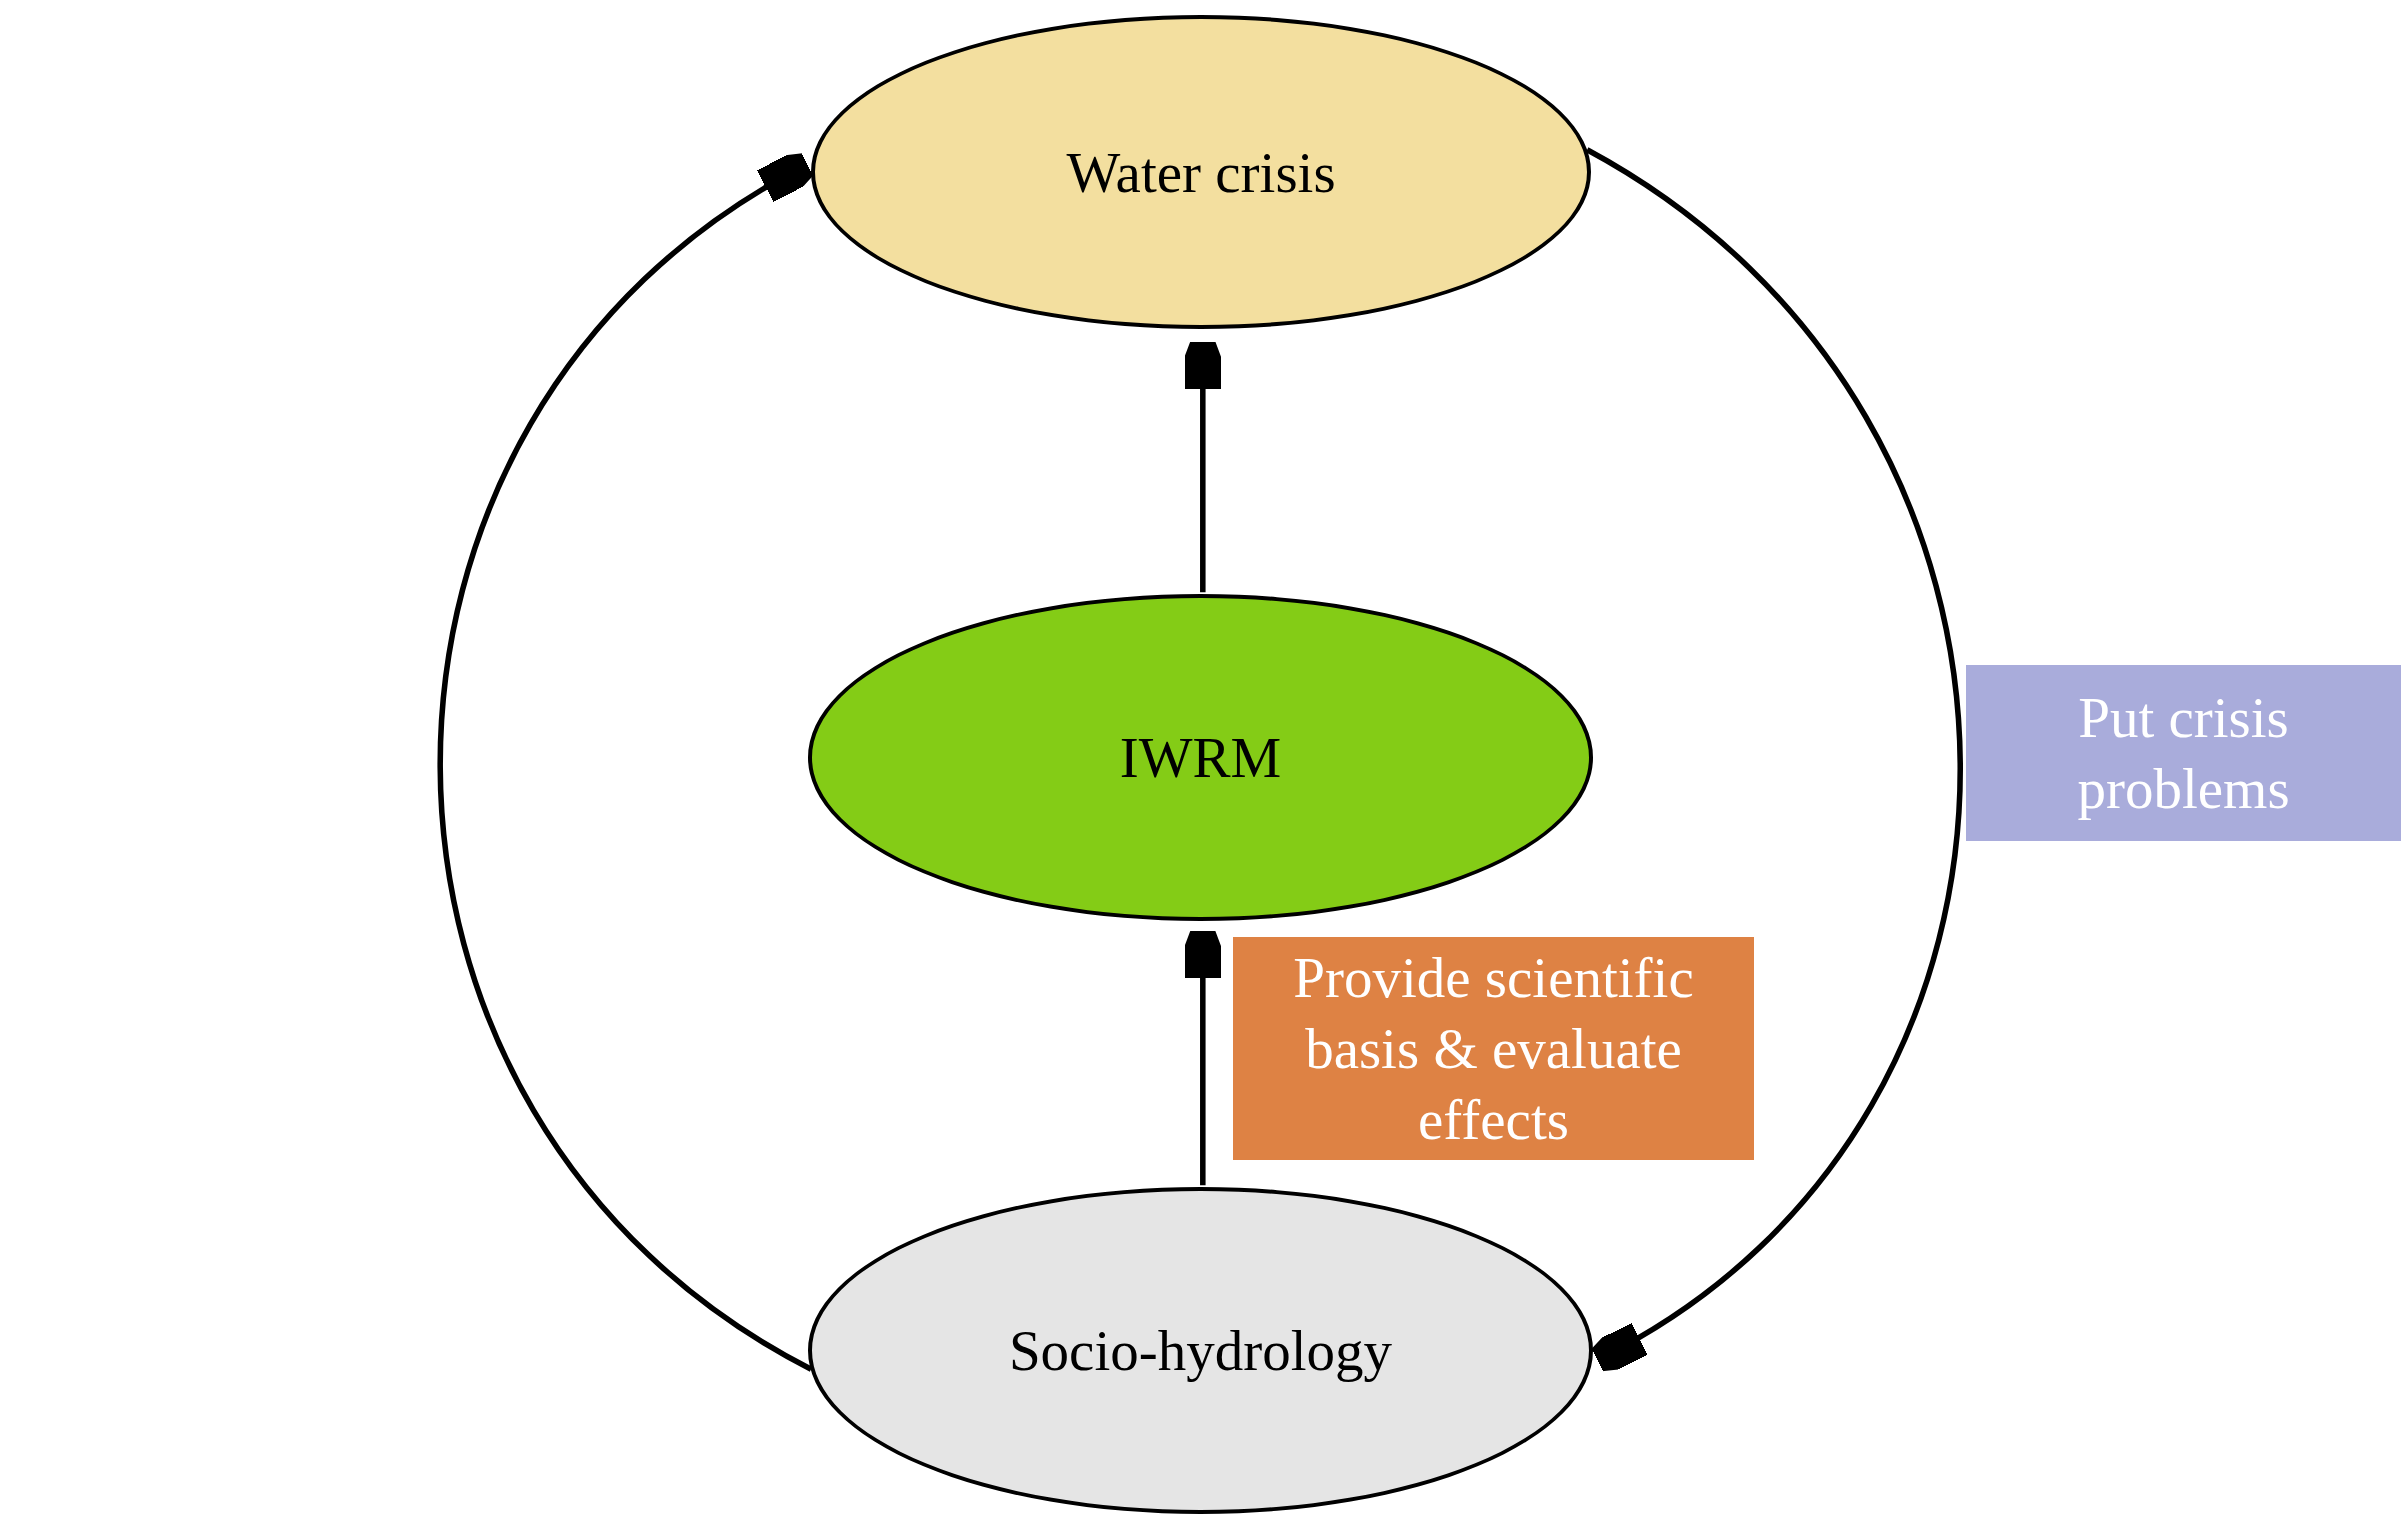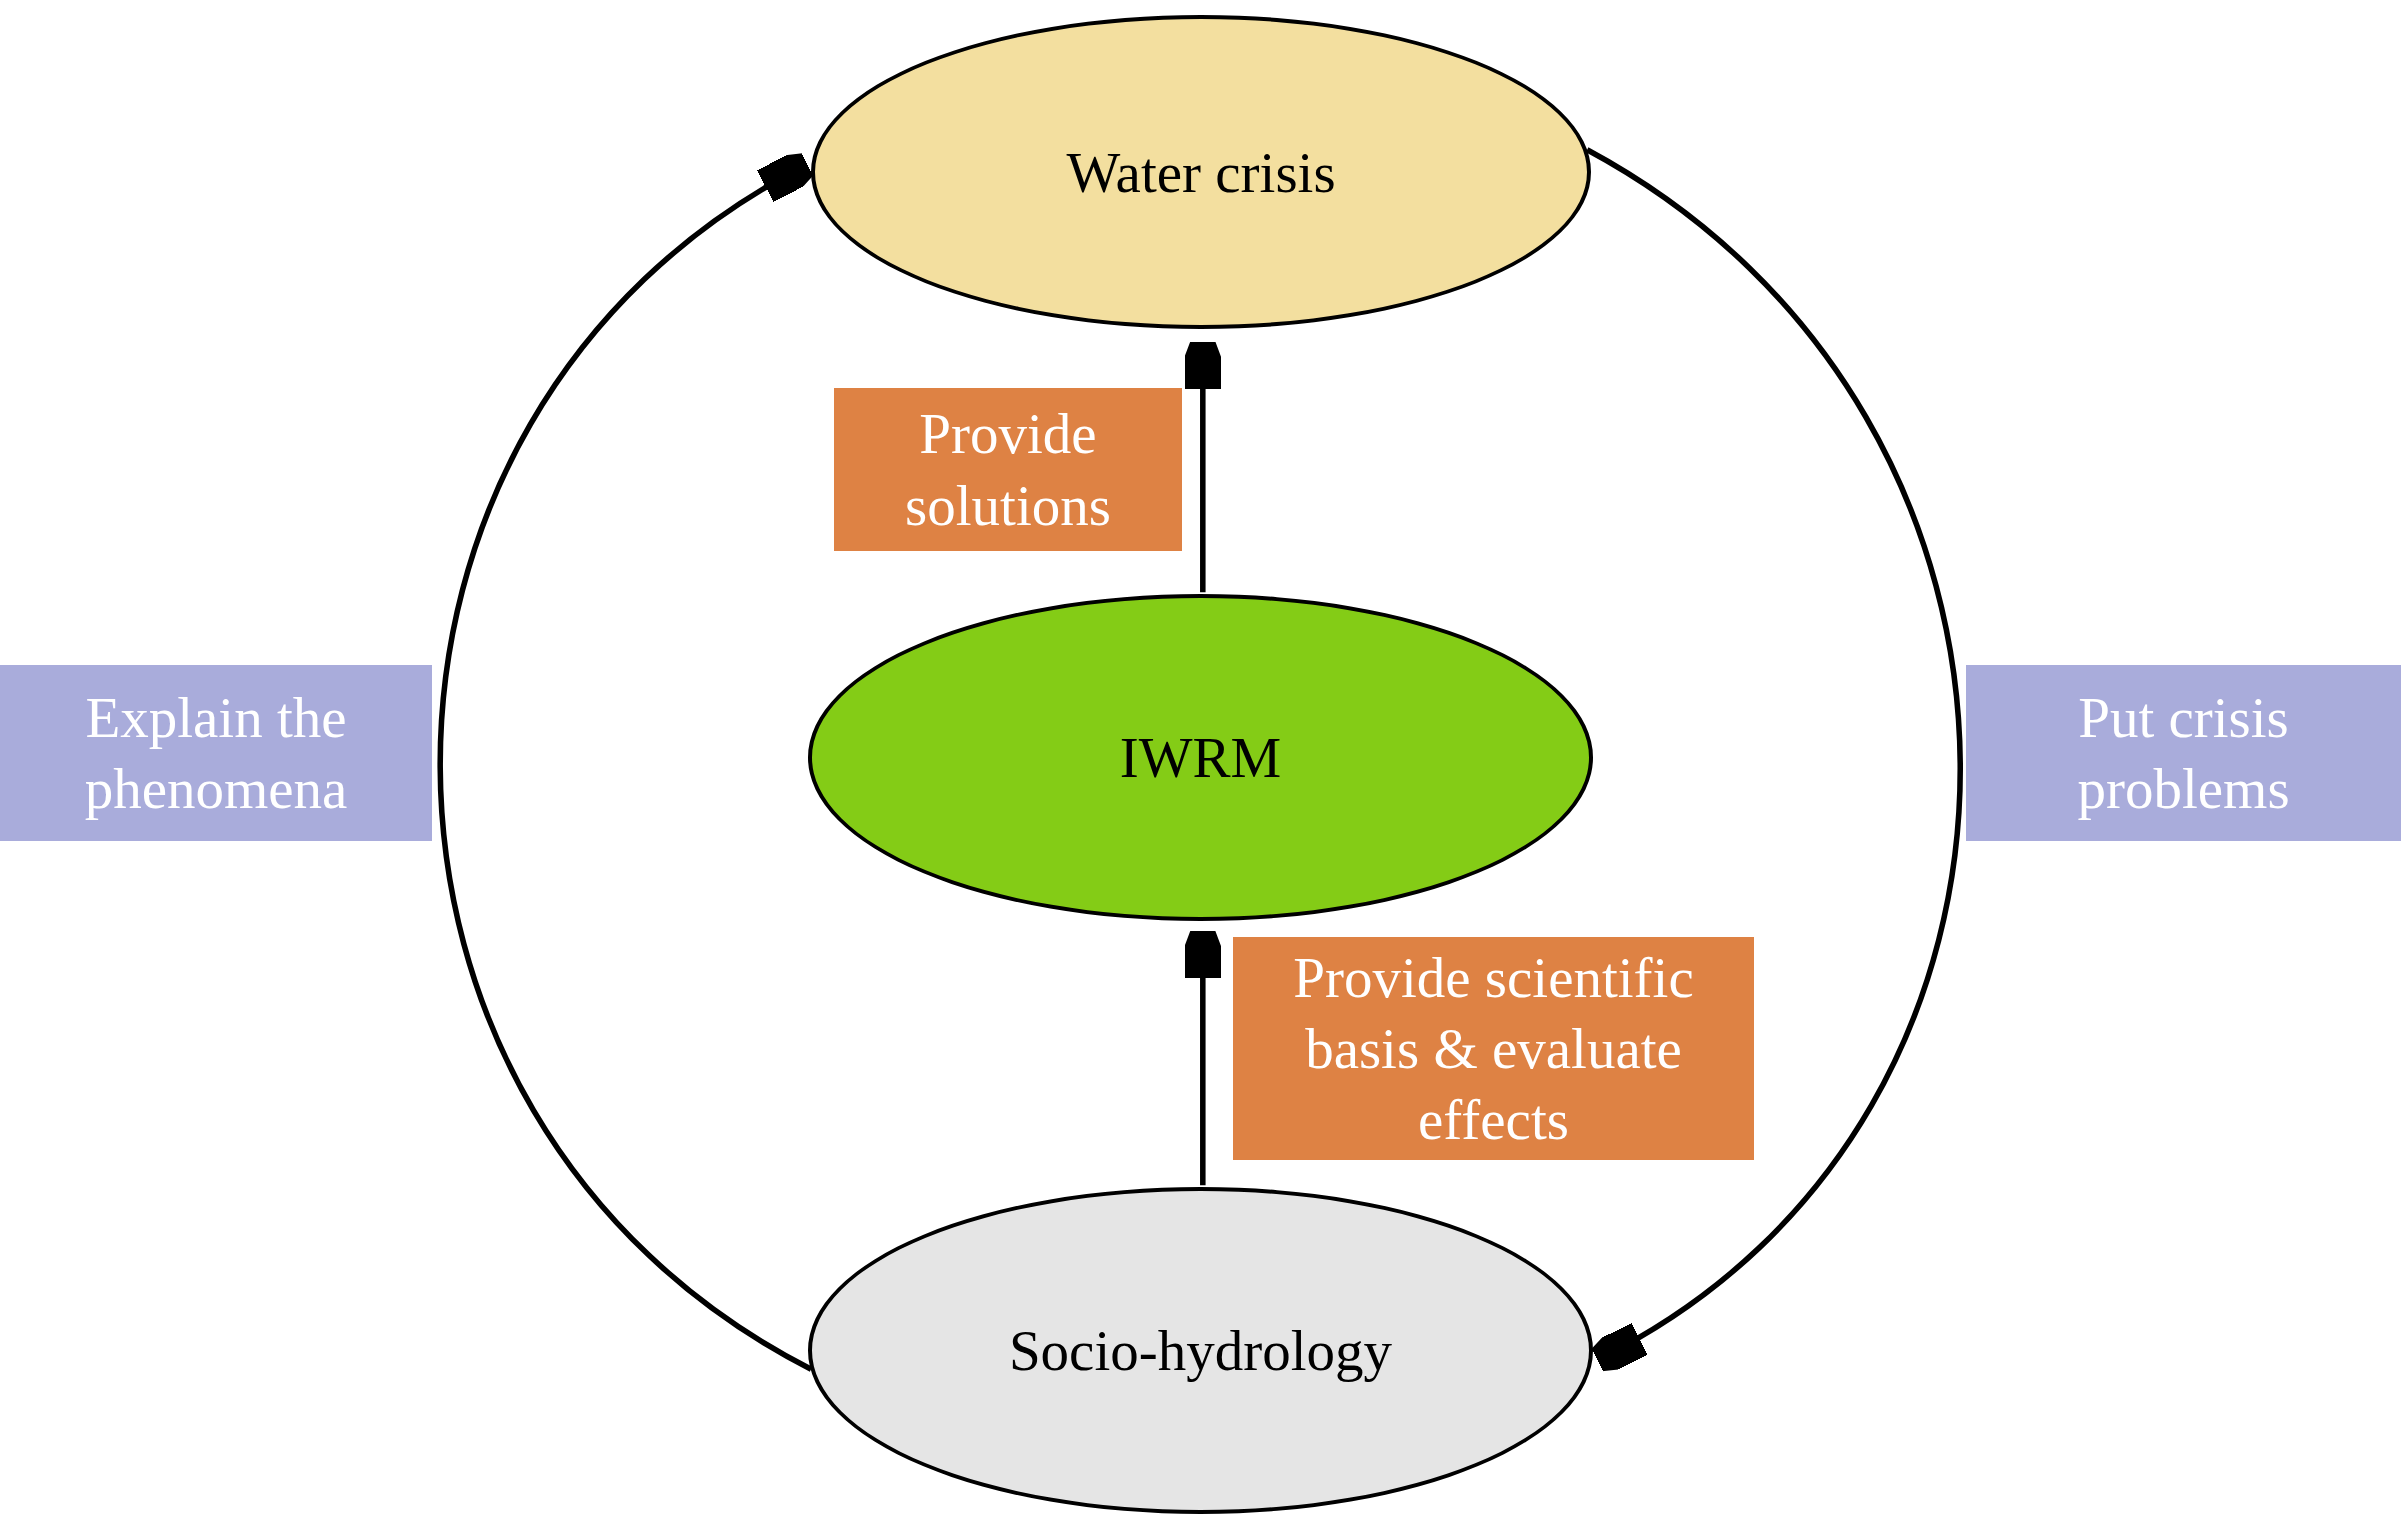--- a/index.html
+++ b/index.html
@@ -101,35 +101,27 @@
   </div>
 
   <div class="node node-iwrm" style="background-color: #84cc16;">
     <span>IWRM</span>
   </div>
 
   <div class="node node-socio" style="background-color: #e5e5e5;">
     <span>Socio-hydrology</span>
   </div>
 
-  <div class="process-box box-solutions" style="background-color: rgb(222, 130, 68);">
-    <span>Provide
-solutions</span>
-  </div>
 
   <div class="process-box box-scientific" style="background-color: rgb(222, 130, 68); justify-content: center;">
     <span>Provide scientific
 basis &amp; evaluate
 effects</span>
   </div>
 
-  <div class="side-band band-left" style="background-color: rgb(169, 172, 219);">
-    <span>Explain the
-phenomena</span>
-  </div>
 
   <div class="side-band band-right" style="background-color: rgb(169, 172, 219);">
     <span>Put crisis
 problems</span>
   </div>
 
 </div>
 
 
 </body></html>

